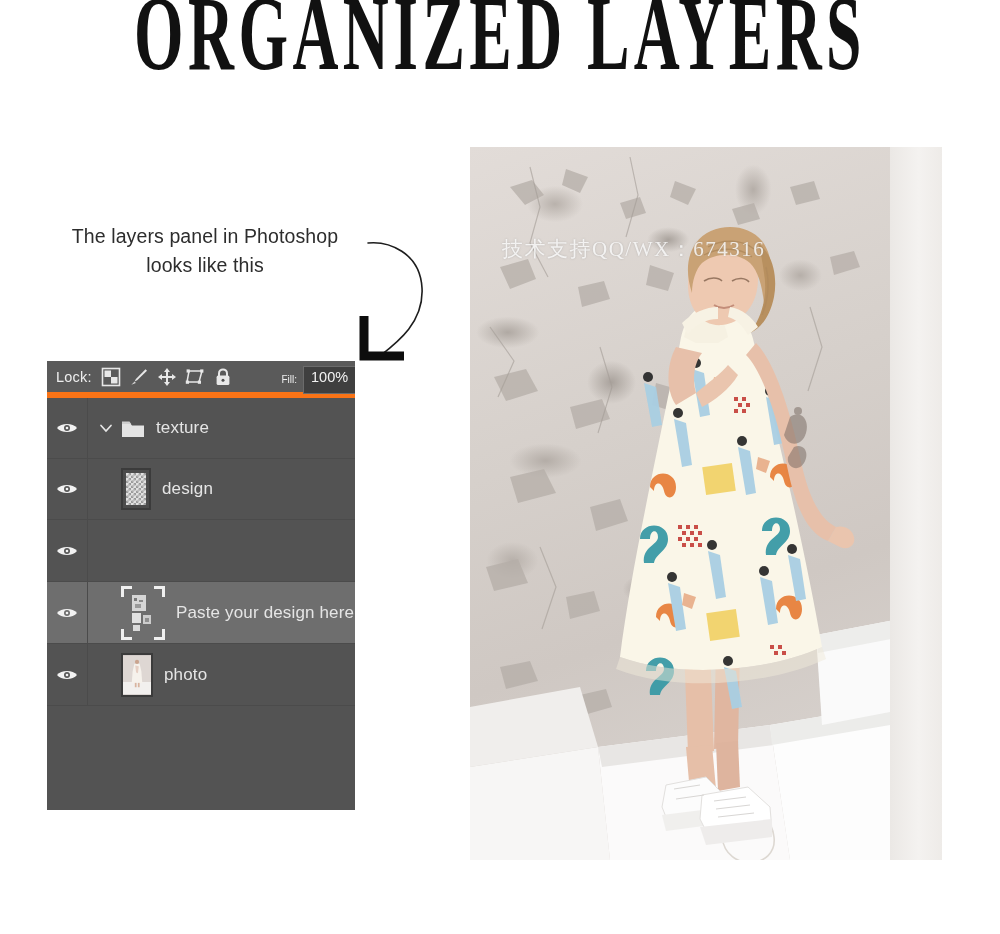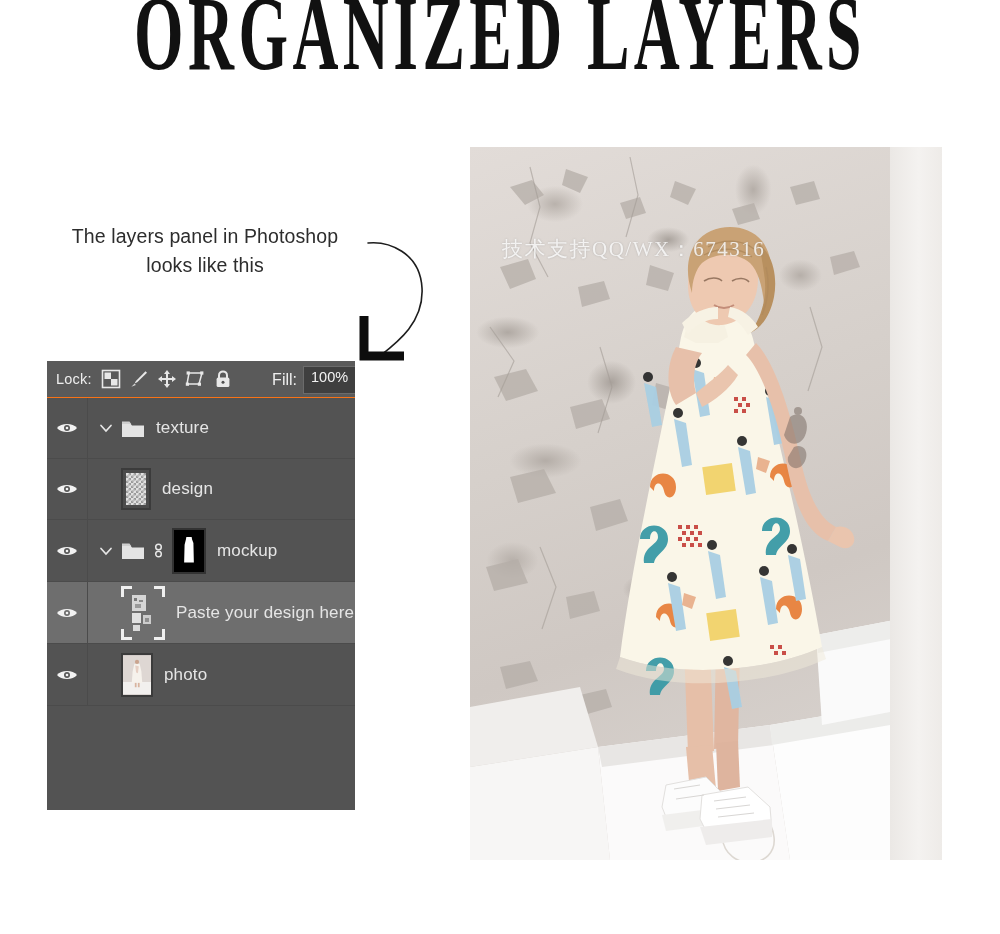--- a/index.html
+++ b/index.html
@@ -59,21 +59,21 @@
     background: #535353;
     color: #e9e9e9;
     font-size: 14.5px;
     overflow: hidden;
   }
 
   .lockbar {
     position: relative;
     height: 37px;
     background: #5a5a5a;
-    border-bottom: 1px solid #f97316;
+    border-bottom: 6px solid #f97316;
     display: flex;
     align-items: center;
     padding-left: 9px;
   }
   .lock-label {
     font-size: 14.5px;
     color: #eeeeee;
     margin-right: 9px;
     letter-spacing: 0.2px;
   }
@@ -81,21 +81,21 @@
   .lock-ic { width: 20px; height: 20px; display: block; }
   .fill-group {
     position: absolute;
     right: -4px;
     top: 0;
     height: 37px;
     display: flex;
     align-items: center;
     gap: 6px;
   }
-  .fill-label { font-size: 16px; color: #eeeeee; }
+  .fill-label { font-size: 10px; color: #eeeeee; }
   .fill-box {
     background: #3f3f3f;
     border: 1px solid #6b6b6b;
     border-right: none;
     padding: 2px 4px 8px 7px;
     font-size: 14.5px;
     color: #f2f2f2;
     min-width: 56px;
   }
 
@@ -309,39 +309,20 @@
     </div>
 
     <div class="row tall">
       <div class="eye-cell">
         <svg class="eye" viewBox="0 0 22 14">
           <path d="M1 7 C5 1.6, 17 1.6, 21 7 C17 12.4, 5 12.4, 1 7 Z" fill="#f2f2f2"></path>
           <circle cx="11" cy="7" r="3" fill="#585858"></circle>
           <circle cx="11" cy="7" r="1.3" fill="#f2f2f2"></circle>
         </svg>
       </div>
-      <div class="row-body">
-        <svg class="chev" viewBox="0 0 16 16">
-          <path d="M3 5.5 L8 11 L13 5.5" fill="none" stroke="#e6e6e6" stroke-width="1.7" stroke-linecap="round"></path>
-        </svg>
-        <svg class="folder" viewBox="0 0 24 19">
-          <path d="M1 4 L1 18 L23 18 L23 6.5 L11 6.5 L9 4 Z" fill="#e4e4e4"></path>
-          <path d="M1 2.5 L8.5 2.5 L10.2 5 L1 5 Z" fill="#cfcfcf"></path>
-        </svg>
-        <svg class="link-ic" viewBox="0 0 13 19">
-          <path d="M6.5 3.2 A2.8 2.8 0 1 1 6.5 8.8 A2.8 2.8 0 1 1 6.5 3.2" fill="none" stroke="#e6e6e6" stroke-width="1.5"></path>
-          <path d="M6.5 10.2 A2.8 2.8 0 1 1 6.5 15.8 A2.8 2.8 0 1 1 6.5 10.2" fill="none" stroke="#e6e6e6" stroke-width="1.5"></path>
-        </svg>
-        <div class="thumb mask">
-          <svg viewBox="0 0 34 46" style="width:100%;height:100%;display:block">
-            <path d="M14 7 L20 7 L20.5 10 L22 14 L22.5 36 L11.5 36 L12 16 L13.5 10 Z" fill="#ffffff"></path>
-          </svg>
-        </div>
-        <span class="layer-name">mockup</span>
-      </div>
     </div>
 
     <div class="row selected tall">
       <div class="eye-cell">
         <svg class="eye" viewBox="0 0 22 14">
           <path d="M1 7 C5 1.6, 17 1.6, 21 7 C17 12.4, 5 12.4, 1 7 Z" fill="#f2f2f2"></path>
           <circle cx="11" cy="7" r="3" fill="#6e6e6e"></circle>
           <circle cx="11" cy="7" r="1.3" fill="#f2f2f2"></circle>
         </svg>
       </div>

